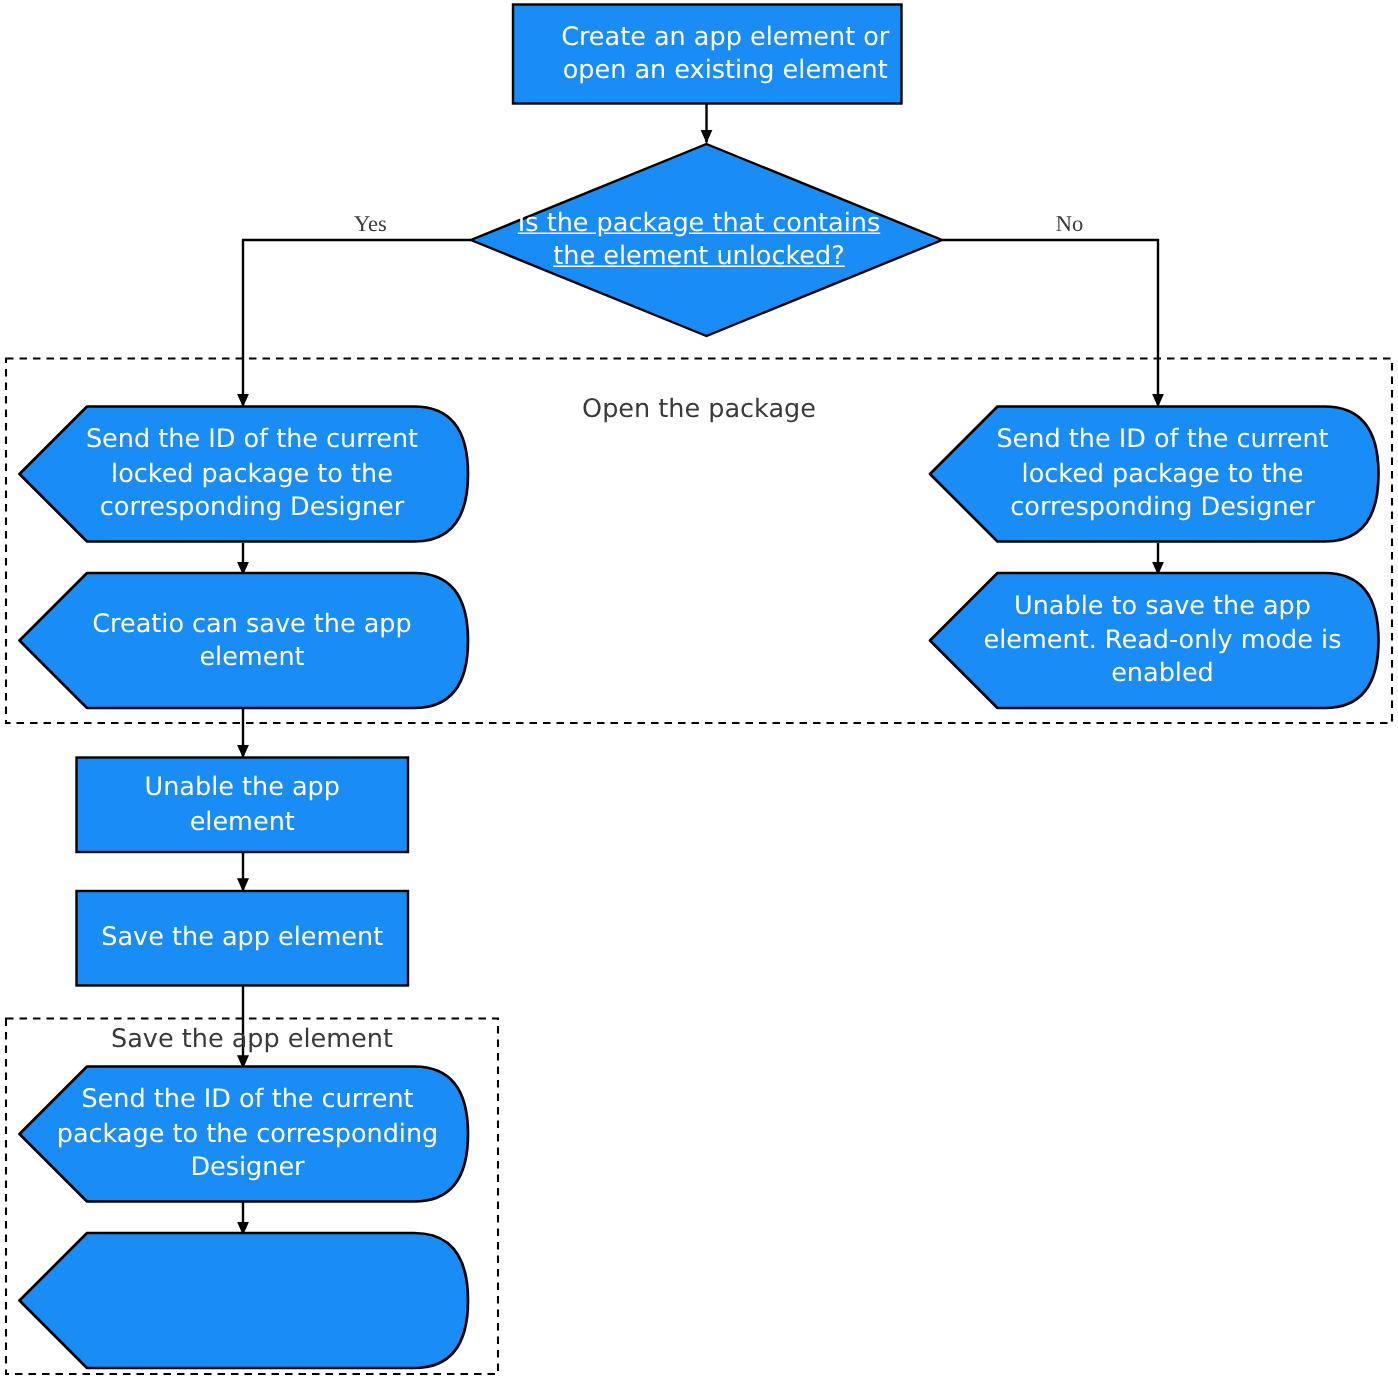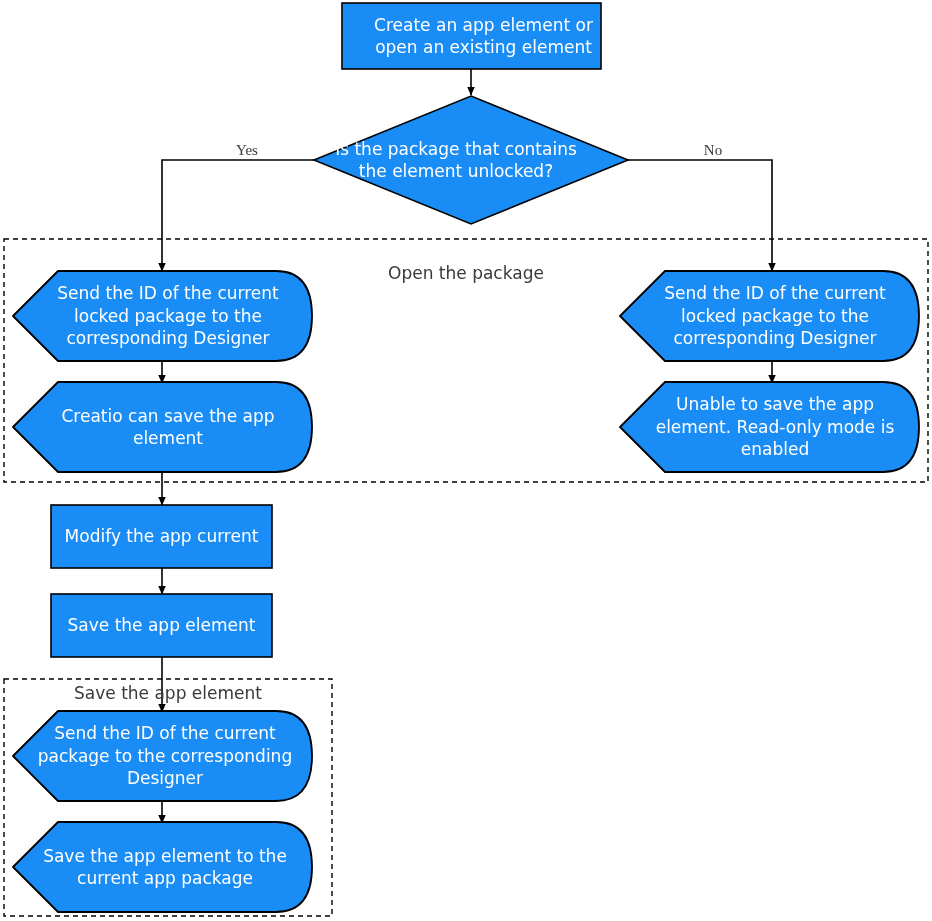--- a/index.html
+++ b/index.html
@@ -105,39 +105,38 @@
 
     <rect x="51" y="594" width="221" height="63" fill="#1a8cf5" stroke="#000000" stroke-width="1.6"></rect>
 
     <path d="M13,756 L58,711 L276,711 Q312,711 312,756 Q312,801 276,801 L58,801 Z" fill="#1a8cf5" stroke="#000000" stroke-width="1.8" stroke-linejoin="round"></path>
 
     <path d="M13,867 L58,822 L276,822 Q312,822 312,867 Q312,912 276,912 L58,912 Z" fill="#1a8cf5" stroke="#000000" stroke-width="1.8" stroke-linejoin="round"></path>
   </svg>
 
   <div class="node-text" style="left:342px; top:3px; width:283px; height:66px; padding:10px 10px; box-sizing:border-box;">Create an app element or open an existing element</div>
 
-  <div class="node-text" style="left:326px; top:112px; width:260px; height:96px; padding:0 4px; box-sizing:border-box;">Is the package that contains the element unlocked?</div>
+  <div class="node-text" style="left:336px; top:112px; width:260px; height:96px; padding:0 4px; box-sizing:border-box;text-decoration:underline;">Is the package that contains the element unlocked?</div>
 
   <div class="edge-label" style="left:202px; top:141px; width:90px;">Yes</div>
 
   <div class="edge-label" style="left:668px; top:141px; width:90px;">No</div>
 
   <div class="group-label" style="left:4px; top:243px; width:924px;margin-top:20px;">Open the package</div>
 
   <div class="node-text" style="left:30px; top:271px; width:276px; height:90px; padding:0 6px; box-sizing:border-box;">Send the ID of the current locked package to the corresponding Designer</div>
 
   <div class="node-text" style="left:30px; top:382px; width:276px; height:90px; padding:0 6px; box-sizing:border-box;text-align:center;">Creatio can save the app element</div>
 
   <div class="node-text" style="left:637px; top:271px; width:276px; height:90px; padding:0 6px; box-sizing:border-box;">Send the ID of the current locked package to the corresponding Designer</div>
 
   <div class="node-text" style="left:637px; top:382px; width:276px; height:90px; padding:0 6px; box-sizing:border-box;">Unable to save the app element. Read-only mode is enabled</div>
 
-  <div class="node-text" style="left:51px; top:505px; width:221px; height:63px; padding:0 10px; box-sizing:border-box;">Modify the app current</div>
+  <div class="node-text" style="left:51px; top:505px; width:221px; height:63px; padding:0 10px; box-sizing:border-box;">Unable the app element</div>
 
   <div class="node-text" style="left:51px; top:594px; width:221px; height:63px; padding:0 8px; box-sizing:border-box;">Save the app element</div>
 
   <div class="group-label" style="left:4px; top:683px; width:328px;">Save the app element</div>
 
   <div class="node-text" style="left:24px; top:711px; width:282px; height:90px; padding:12px 4px; box-sizing:border-box;">Send the ID of the current package to the corresponding Designer</div>
 
-  <div class="node-text" style="left:24px; top:822px; width:282px; height:90px; padding:0 4px; box-sizing:border-box;">Save the app element to the current app package</div>
 
 </div>
 
 </body></html>

